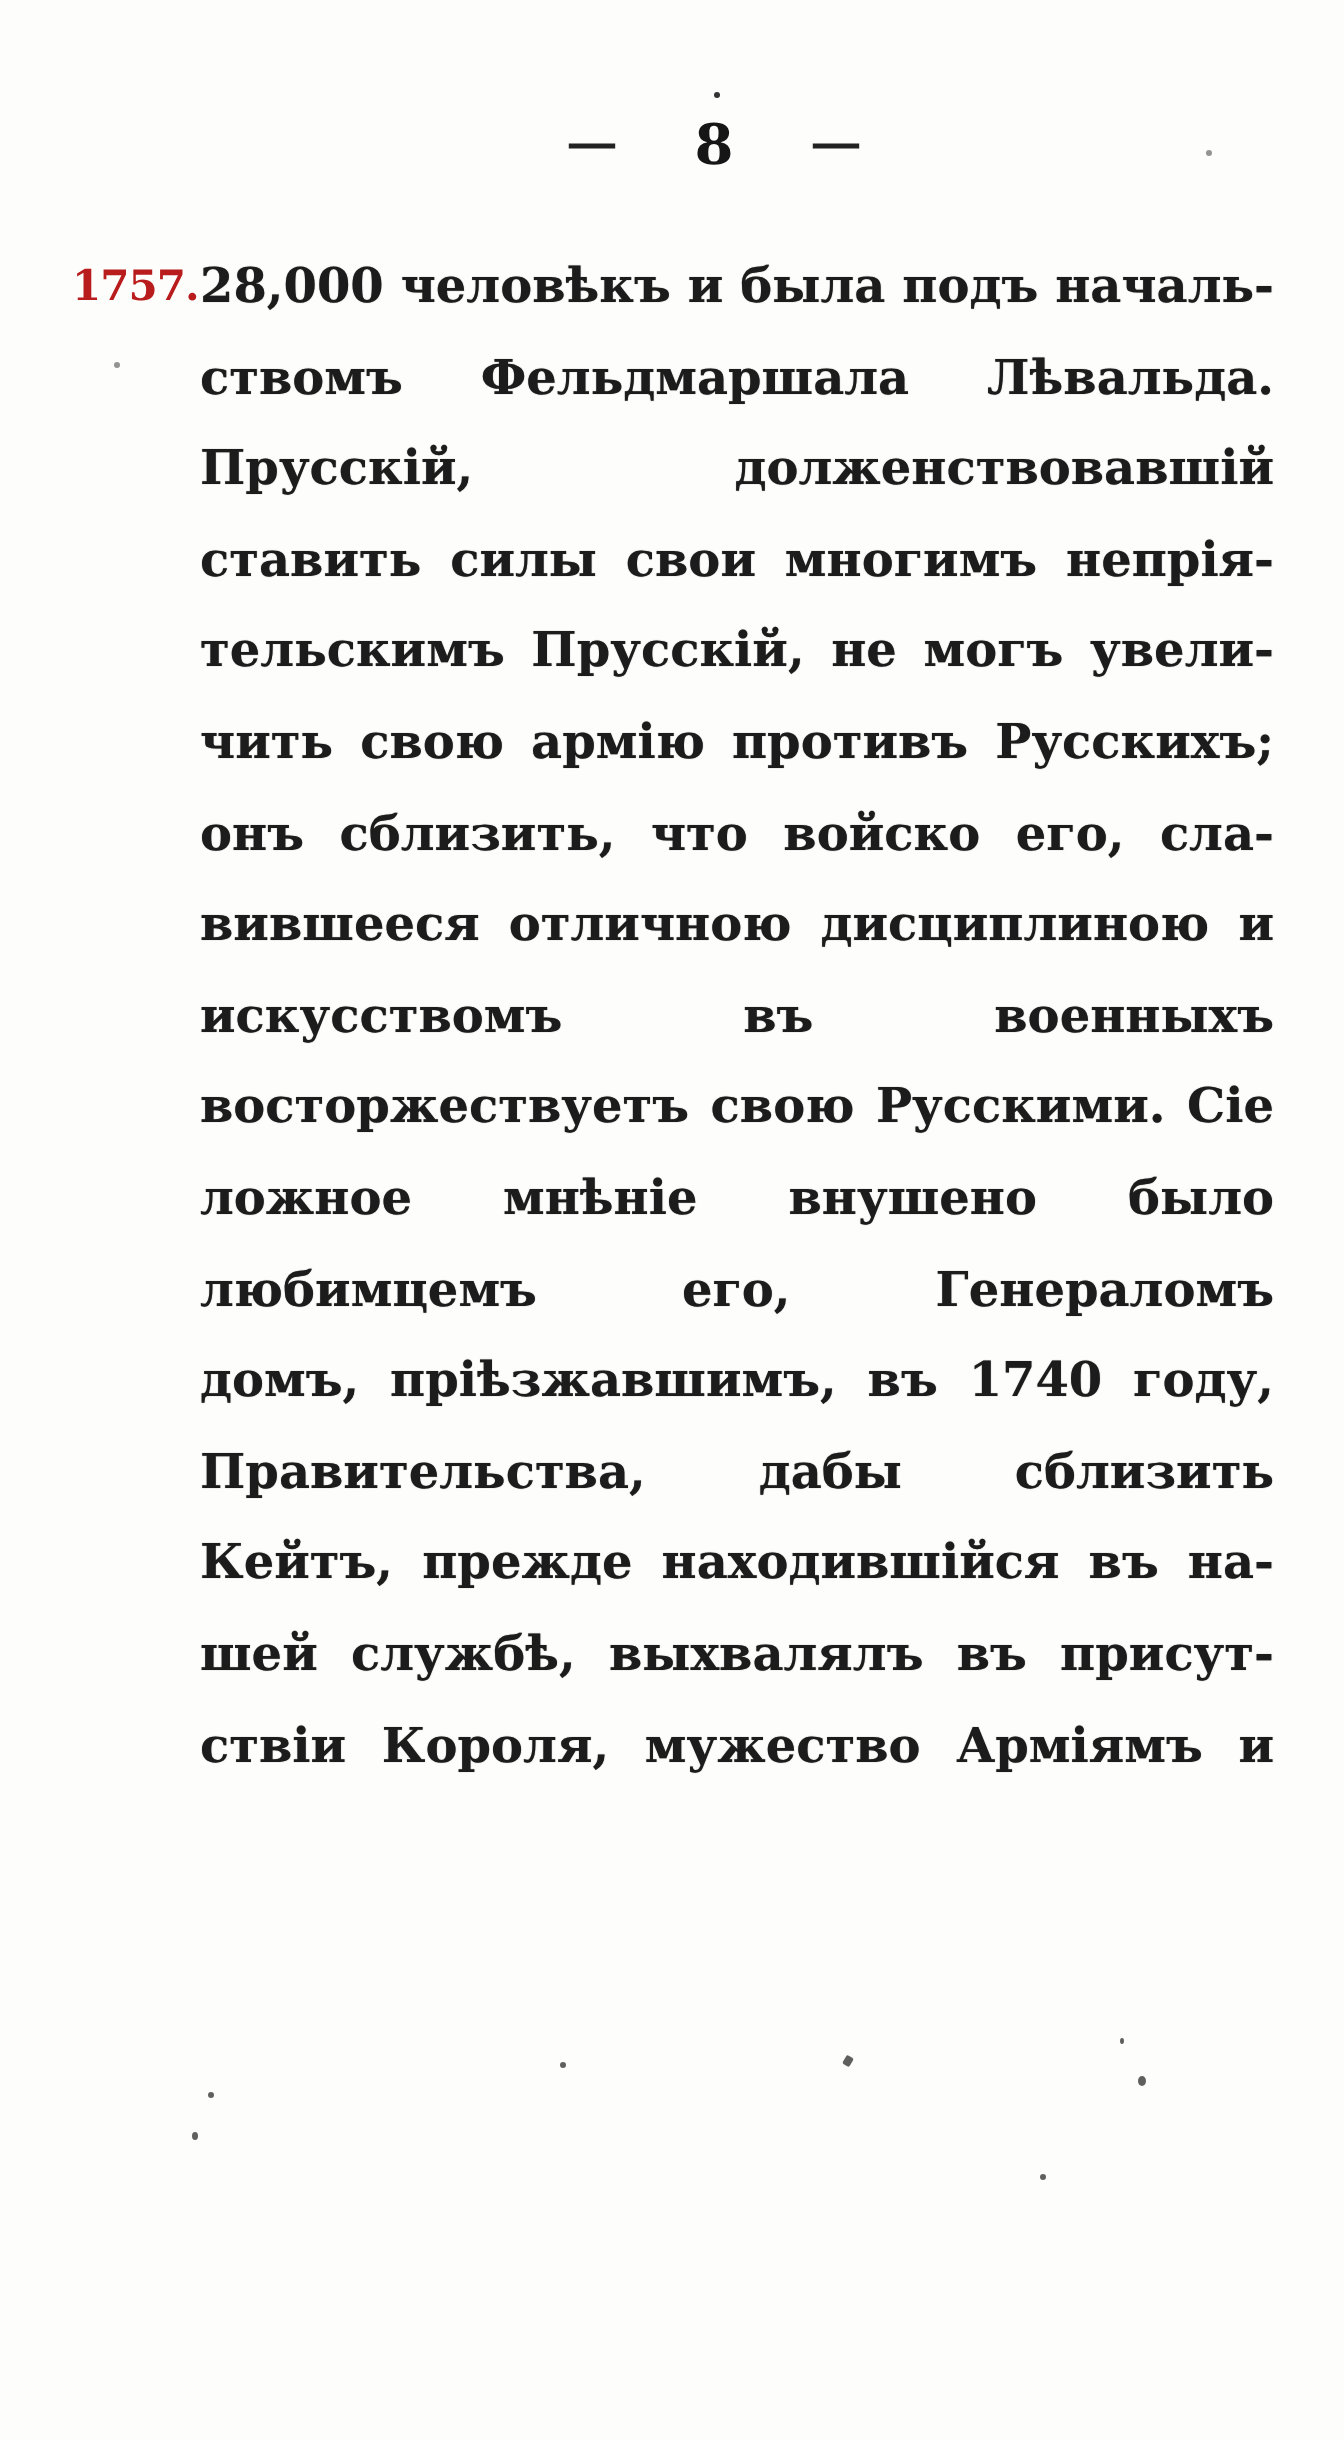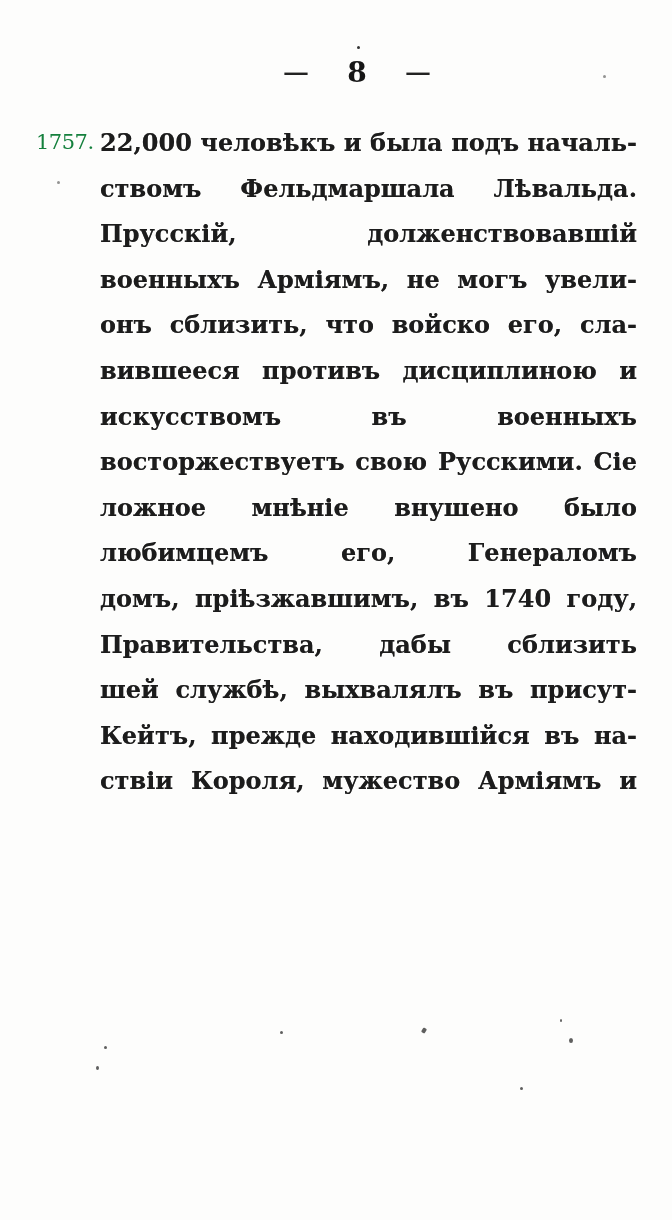--- a/index.html
+++ b/index.html
@@ -25,24 +25,24 @@
   .pagehead .dash { font-size: 26px; color: #222; transform: scaleY(0.8); }
   .pagehead .pagenum { font-size: 28px; color: #161616; }
   .head-speck {
     position: absolute; border-radius: 50%;
     background: #333;
   }
   
   .margin-year {
     position: absolute;
     left: 36px; top: 120px;
-    font-size: 21px; font-weight: 400;
+    font-size: 21px; font-weight: 700;
     line-height: 45.6px;
     letter-spacing: -0.5px;
-    color: #15803d;
+    color: #b91c1c;
     white-space: nowrap;
   }
   
   .body {
     position: absolute;
     left: 100px; top: 120px; width: 537px;
   }
   .line {
     height: 45.6px;
     line-height: 45.6px;
@@ -69,34 +69,36 @@
   <header class="pagehead">
     <span class="dash">—</span>
     <span class="pagenum">8</span>
     <span class="dash">—</span>
   </header>
   <div class="head-speck" style="left:357px; top:46px; width:3px; height:3px;"></div>
 
   <aside class="margin-year">1757.</aside>
 
   <main class="body">
-    <div class="line">22,000 человѣкъ и была подъ началь-</div>
+    <div class="line">28,000 человѣкъ и была подъ началь-</div>
     <div class="line">ствомъ Фельдмаршала Лѣвальда. Король</div>
     <div class="line">Прусскій, долженствовавшій противо-</div>
-    <div class="line">военныхъ Арміямъ, не могъ увели-</div>
+    <div class="line">ставить силы свои многимъ непрія-</div>
+    <div class="line">тельскимъ Прусскій, не могъ увели-</div>
+    <div class="line">чить свою армію противъ Русскихъ;</div>
     <div class="line">онъ сблизить, что войско его, сла-</div>
-    <div class="line">вившееся противъ дисциплиною и</div>
+    <div class="line">вившееся отличною дисциплиною и</div>
     <div class="line">искусствомъ въ военныхъ движеніяхъ,</div>
     <div class="line">восторжествуетъ свою Русскими. Сіе</div>
     <div class="line">ложное мнѣніе внушено было Королю</div>
     <div class="line">любимцемъ его, Генераломъ Винтерфель-</div>
     <div class="line">домъ, пріѣзжавшимъ, въ 1740 году, въ</div>
     <div class="line">Правительства, дабы сблизить Русскій</div>
+    <div class="line">Кейтъ, прежде находившійся въ на-</div>
     <div class="line">шей службѣ, выхвалялъ въ присут-</div>
-    <div class="line">Кейтъ, прежде находившійся въ на-</div>
     <div class="line">ствіи Короля, мужество Арміямъ и</div>
   </main>
 
   <div class="speck" style="left:280px; top:1031px; width:3px; height:3px;"></div>
   <div class="speck" style="left:422px; top:1028px; width:4px; height:5px; transform:rotate(30deg); border-radius:1px;"></div>
   <div class="speck" style="left:569px; top:1038px; width:4px; height:5px;"></div>
   <div class="speck" style="left:104px; top:1046px; width:3px; height:3px;"></div>
   <div class="speck" style="left:96px; top:1066px; width:3px; height:4px;"></div>
   <div class="speck" style="left:520px; top:1087px; width:3px; height:3px;"></div>
   <div class="speck" style="left:560px; top:1019px; width:2px; height:3px;"></div>

